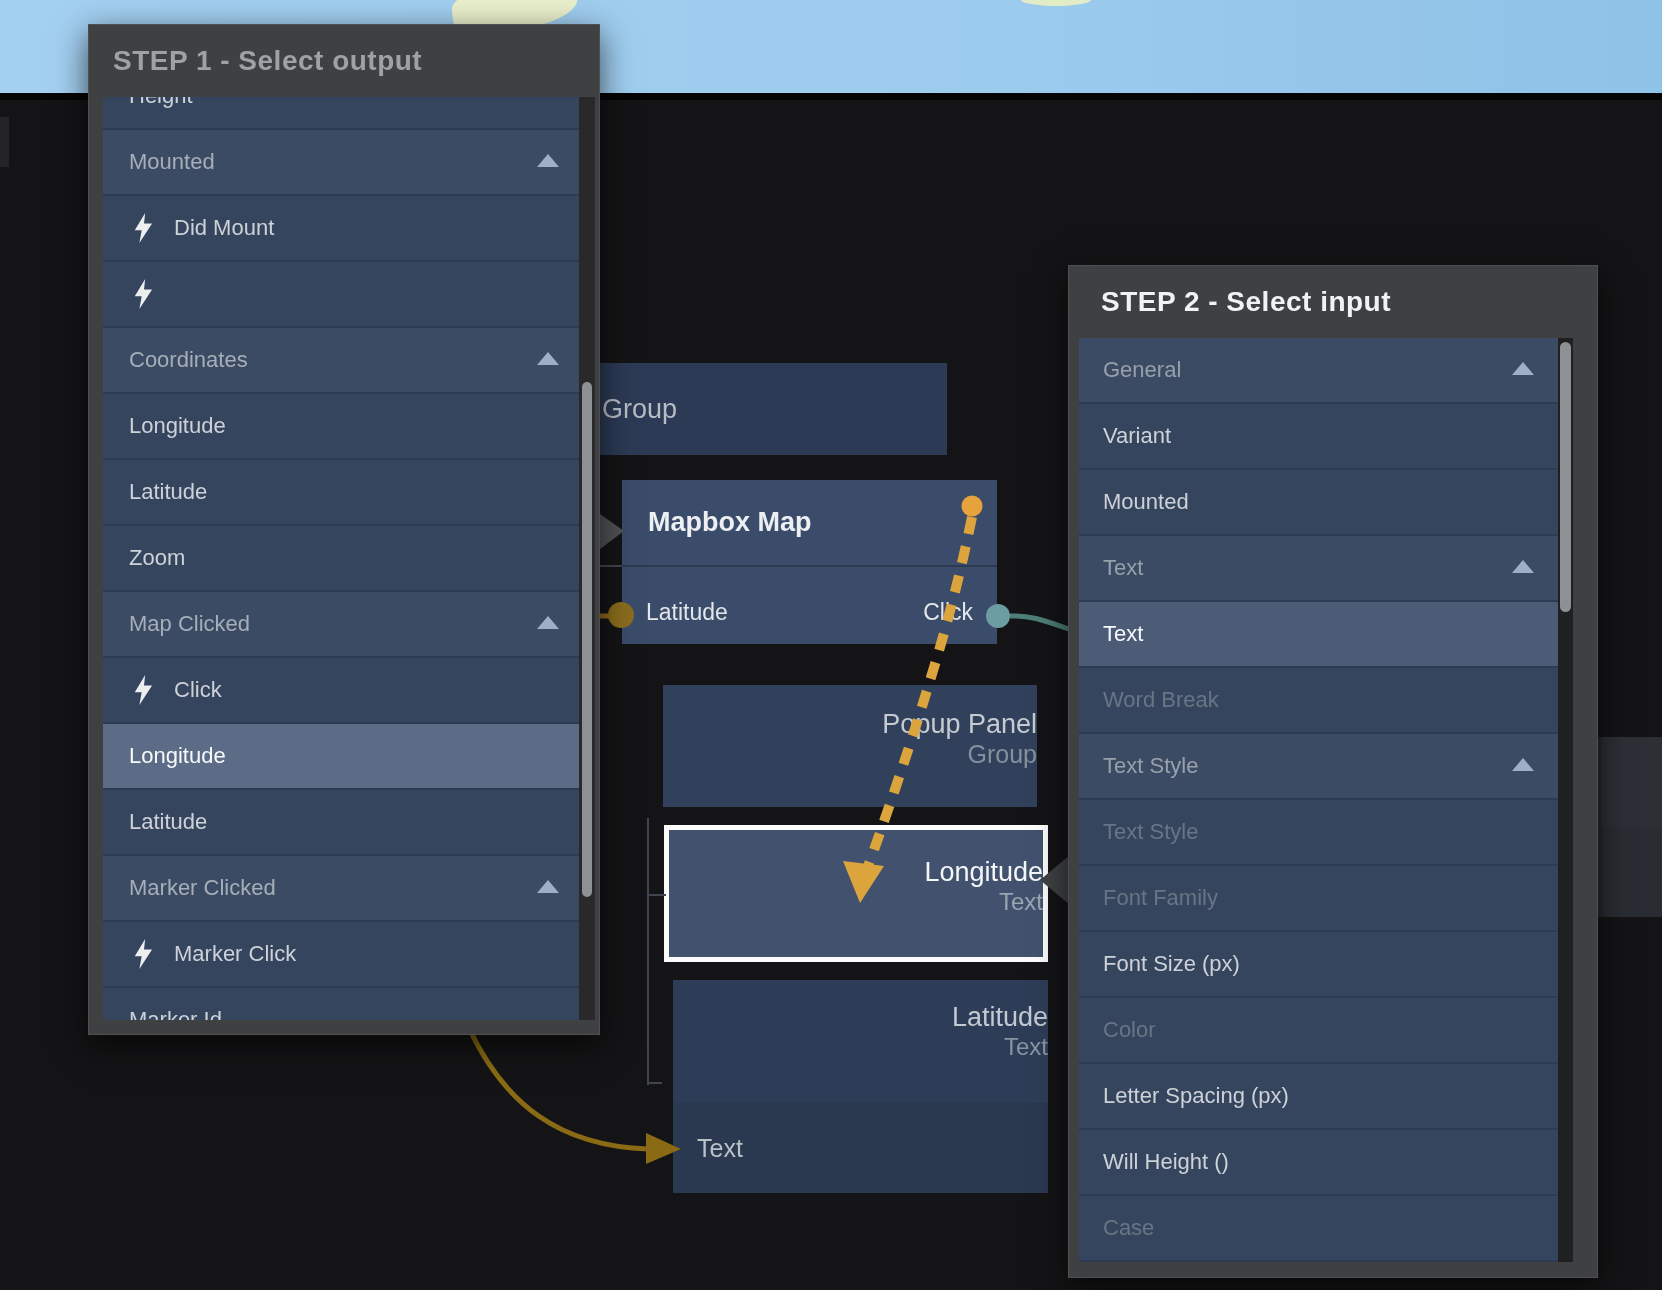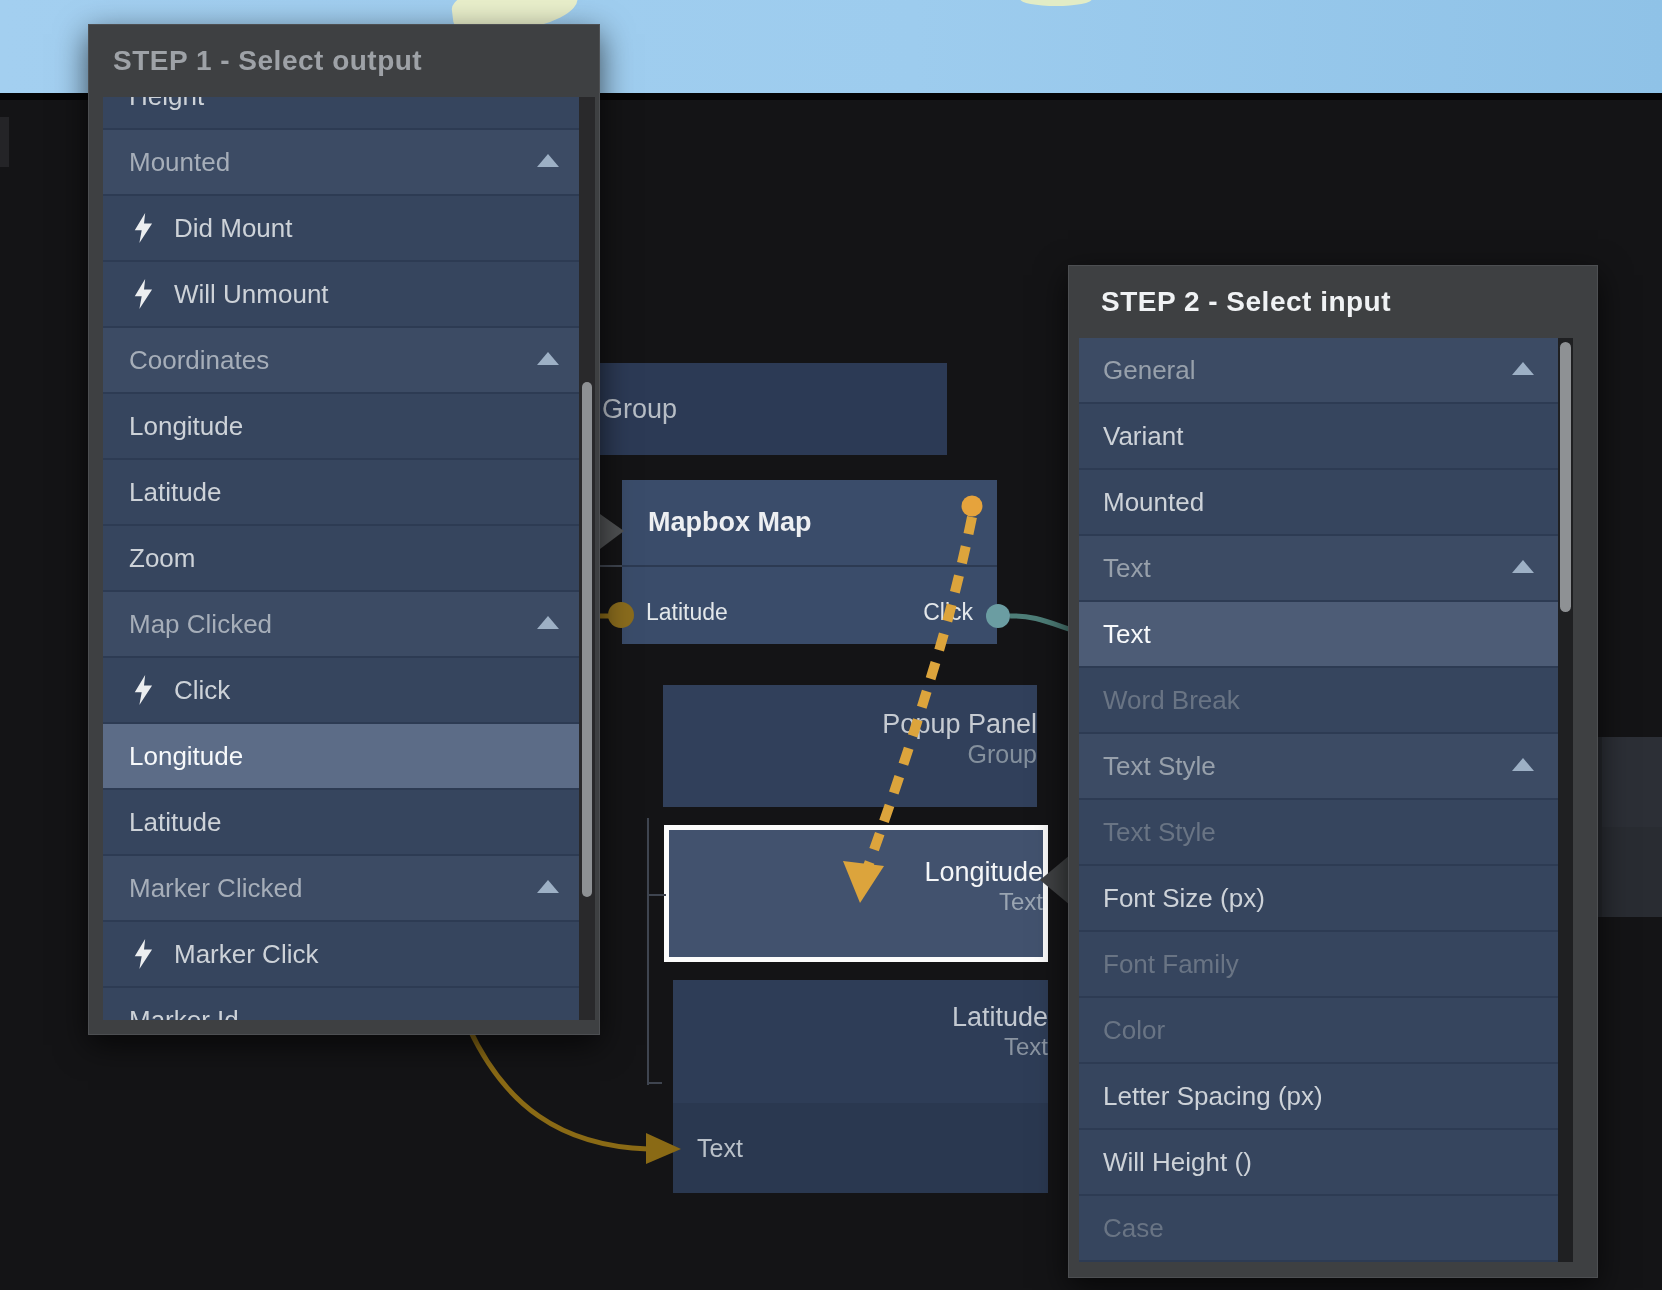--- a/index.html
+++ b/index.html
@@ -64,21 +64,21 @@
   .panel1 .panel-title{color:#9ea2a7;}
   .panel2 .panel-title{color:#f0f2f4;}
   .list{position:absolute;overflow:hidden;}
   .panel1 .list{left:14px;top:72px;width:492px;height:923px;}
   .panel2 .list{left:10px;top:72px;width:494px;height:924px;}
   .rows{position:absolute;left:0;top:0;}
   .panel1 .rows{width:476px;}
   .panel2 .rows{width:479px;}
   .row{position:relative;height:66px;box-sizing:border-box;background:#36455e;
     border-bottom:2px solid #2d3b53;overflow:hidden;}
-  .row .label{display:block;margin-left:26px;line-height:64px;font-size:26px;color:#cdd2d8;
+  .row .label{display:block;margin-left:26px;line-height:64px;font-size:22px;color:#cdd2d8;
     white-space:nowrap;}
   .panel2 .row .label{margin-left:24px;}
   .row.category{background:#3c4b64;}
   .row.category .label{color:#a6aeb9;}
   .panel2 .row.category .label{color:#97a0ab;}
   .row.event .label{margin-left:71px;}
   .row.disabled .label{color:#697484;}
   .row.highlighted{background:#5c6c87;}
   .panel2 .row.highlighted{background:#4d5c76;}
   .row.highlighted .label{color:#f7f9fb;}
@@ -184,21 +184,20 @@
           <div class="row event">
             <svg class="bolt" width="20" height="30" viewBox="0 0 16 26">
               <polygon points="9,0 0,15 6,15 4,26 15,9 8,9" fill="#eceef0"></polygon>
             </svg>
             <span class="label">Did Mount</span>
           </div>
           <div class="row event">
             <svg class="bolt" width="20" height="30" viewBox="0 0 16 26">
               <polygon points="9,0 0,15 6,15 4,26 15,9 8,9" fill="#eceef0"></polygon>
             </svg>
-            <span class="label">Will Unmount</span>
           </div>
           <div class="row category">
             <span class="label">Coordinates</span>
             <span class="arrow-up"></span>
           </div>
           <div class="row item">
             <span class="label">Longitude</span>
           </div>
           <div class="row item">
             <span class="label">Latitude</span>
@@ -268,25 +267,25 @@
           <div class="row item disabled">
             <span class="label">Word Break</span>
           </div>
           <div class="row category">
             <span class="label">Text Style</span>
             <span class="arrow-up"></span>
           </div>
           <div class="row item disabled">
             <span class="label">Text Style</span>
           </div>
+          <div class="row item disabled">
+            <span class="label">Font Family</span>
+          </div>
           <div class="row item">
             <span class="label">Font Size (px)</span>
-          </div>
-          <div class="row item disabled">
-            <span class="label">Font Family</span>
           </div>
           <div class="row item disabled">
             <span class="label">Color</span>
           </div>
           <div class="row item">
             <span class="label">Letter Spacing (px)</span>
           </div>
           <div class="row item">
             <span class="label">Will Height ()</span>
           </div>

